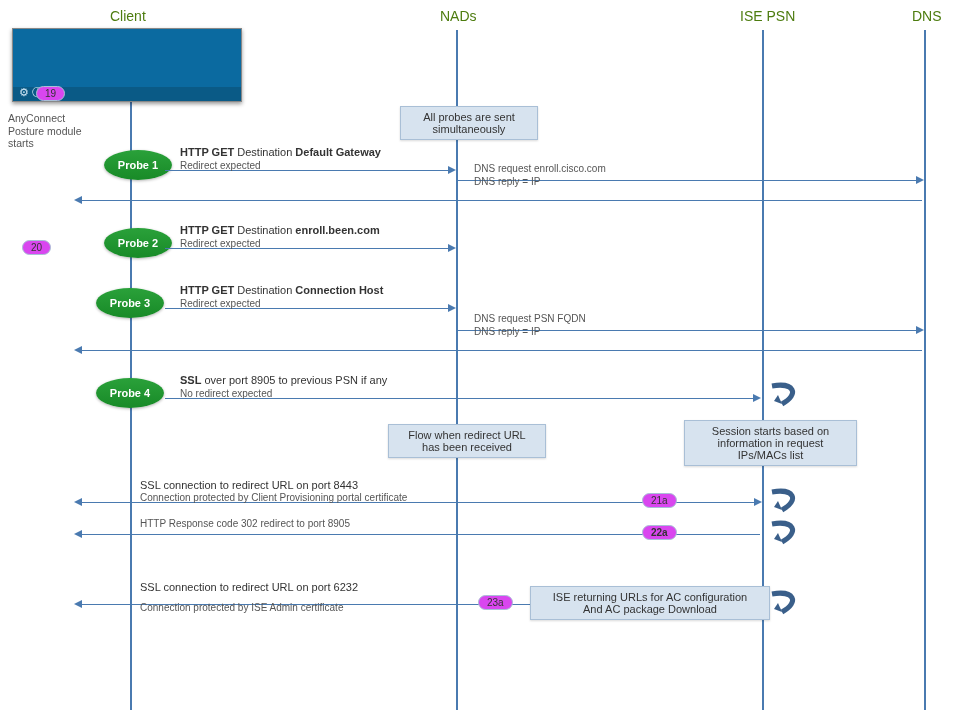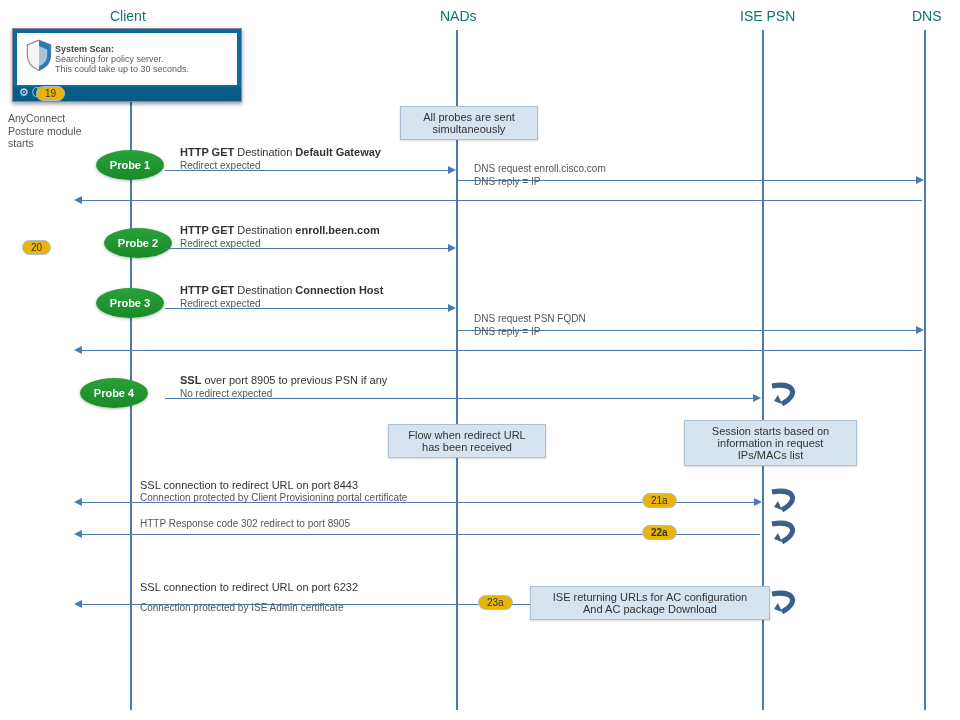--- a/index.html
+++ b/index.html
@@ -10,21 +10,21 @@
     background: #fff;
     width: 960px;
     height: 720px;
     position: relative;
     overflow: hidden;
   }
   .lane-label {
     position: absolute;
     top: 8px;
     font-size: 14px;
-    color: #0f766e;
+    color: #4d7c0f;
   }
   .lifeline {
     position: absolute;
     top: 30px;
     bottom: 10px;
     width: 2px;
     background: #4a7ab0;
   }
   .msg {
     position: absolute;
@@ -81,21 +81,21 @@
     background: #d7e3ef;
     border: 1px solid #a9bfd6;
     padding: 4px 8px;
     text-align: center;
     font-size: 11px;
     color: #333;
     box-shadow: 0 1px 2px rgba(0,0,0,0.15);
   }
   .step-badge {
     position: absolute;
-    background: #eab308;
+    background: #d946ef;
     border: 1px solid #a9bfd6;
     border-radius: 8px;
     padding: 1px 8px;
     font-size: 10px;
     text-align: center;
   }
   .systemscan {
     position: absolute;
     left: 12px;
     top: 28px;
@@ -152,55 +152,41 @@
 <div class="lane-label" style="left:440px">NADs</div>
 <div class="lane-label" style="left:740px">ISE PSN</div>
 <div class="lane-label" style="left:912px">DNS</div>
 
 <div class="lifeline" style="left:130px"></div>
 <div class="lifeline" style="left:456px"></div>
 <div class="lifeline" style="left:762px"></div>
 <div class="lifeline" style="left:924px"></div>
 
 <div class="systemscan">
-  <div class="inner">
-    <div class="shield">
-      <svg viewBox="0 0 24 28">
-        <path d="M12 1 L22 5 V14 C22 21 17 25 12 27 C7 25 2 21 2 14 V5 Z" fill="#f5f5f5" stroke="#888"></path>
-        <path d="M12 1 L22 5 V14 C22 21 17 25 12 27 V1 Z" fill="#2a7bb5"></path>
-        <path d="M12 6 L19 9 V14 C19 19 15.5 22 12 23.5 V6 Z" fill="#f5f5f5" opacity="0.6"></path>
-      </svg>
-    </div>
-    <div>
-      <div class="bold" style="color:#444">System Scan:</div>
-      <div>Searching for policy server.</div>
-      <div>This could take up to 30 seconds.</div>
-    </div>
-  </div>
   <div class="bottombar">
     <span class="gear">⚙ ⓘ</span>
   </div>
 </div>
 
 <div class="step-badge" style="left:36px; top:86px;">19</div>
 
 <div class="anyconnect-label" style="left:8px; top:112px;">
   <div>AnyConnect</div>
   <div>Posture module</div>
   <div>starts</div>
 </div>
 
 <div class="step-badge" style="left:22px; top:240px;">20</div>
 
 <div class="note-box" style="left:400px; top:106px; width:120px;">
   <div>All probes are sent</div>
   <div>simultaneously</div>
 </div>
 
-<div class="probe" style="left:96px; top:150px;">Probe 1</div>
+<div class="probe" style="left:104px; top:150px;">Probe 1</div>
 <div class="arrow-line" style="left:165px; top:170px; width:288px;"></div>
 <div class="arrow-head-right" style="left:448px; top:166px;"></div>
 <div class="msg" style="left:180px; top:160px;">
   <div class="label"><span class="bold">HTTP GET</span><span> Destination </span><span class="bold">Default Gateway</span></div>
   <div class="sublabel">Redirect expected</div>
 </div>
 
 <div class="arrow-line" style="left:458px; top:180px; width:462px;"></div>
 <div class="arrow-head-right" style="left:916px; top:176px;"></div>
 <div class="msg" style="left:474px; top:176px;">
@@ -228,21 +214,21 @@
 
 <div class="arrow-line" style="left:458px; top:330px; width:462px;"></div>
 <div class="arrow-head-right" style="left:916px; top:326px;"></div>
 <div class="msg" style="left:474px; top:326px;">
   <div class="sublabel" style="top:-13px">DNS request PSN FQDN</div>
   <div class="sublabel" style="top:0px">DNS reply = IP</div>
 </div>
 <div class="arrow-line" style="left:80px; top:350px; width:842px;"></div>
 <div class="arrow-head-left" style="left:74px; top:346px;"></div>
 
-<div class="probe" style="left:80px; top:378px;text-align:center;">Probe 4</div>
+<div class="probe" style="left:96px; top:378px;text-align:center;">Probe 4</div>
 <div class="arrow-line" style="left:165px; top:398px; width:592px;"></div>
 <div class="arrow-head-right" style="left:753px; top:394px;"></div>
 <div class="msg" style="left:180px; top:388px;">
   <div class="label"><span class="bold">SSL</span><span> over port 8905 to previous PSN if any</span></div>
   <div class="sublabel">No redirect expected</div>
 </div>
 <div class="curved-arrow" style="left:766px; top:380px;">
   <svg viewBox="0 0 36 28">
       <path d="M6 6 C28 2, 34 14, 16 24" fill="none" stroke="#3a5f8a" stroke-width="5"></path>
       <path d="M16 24 l-8 -3 l4 -6 z" fill="#3a5f8a"></path>

